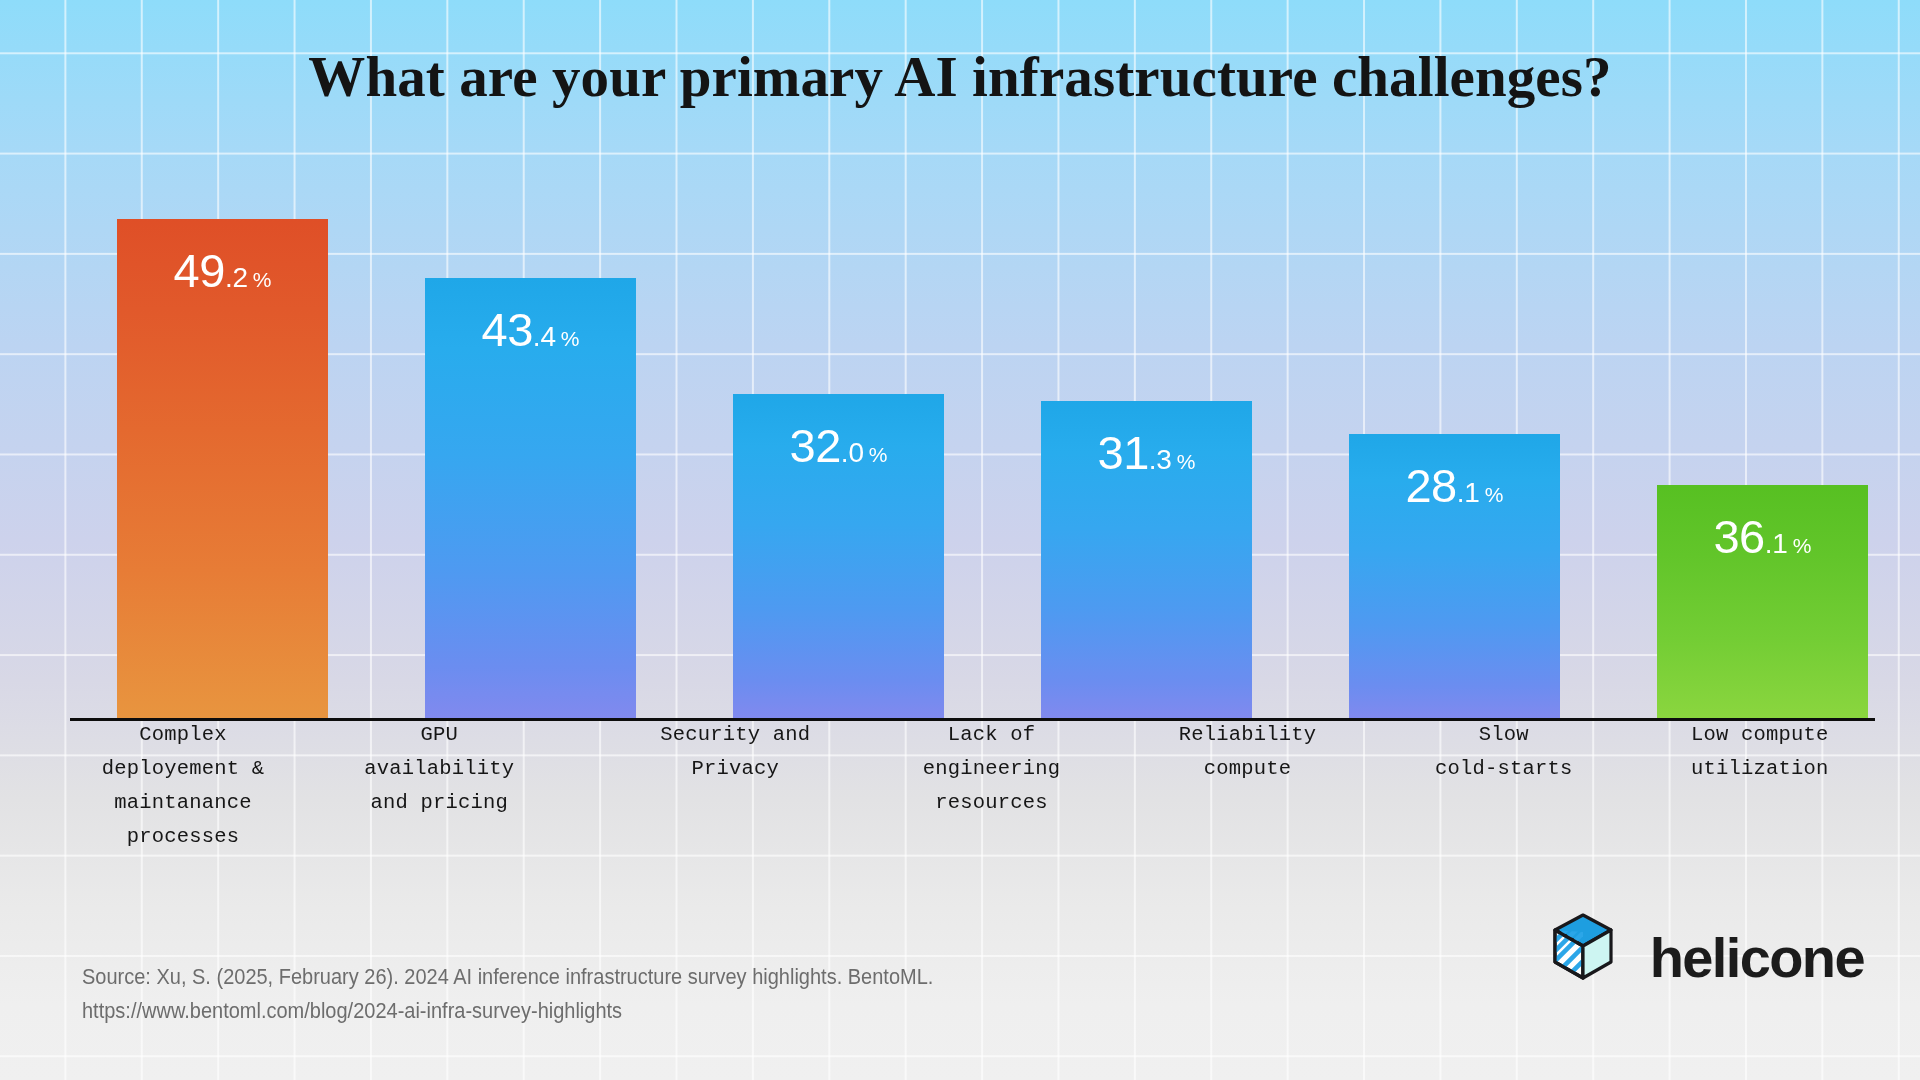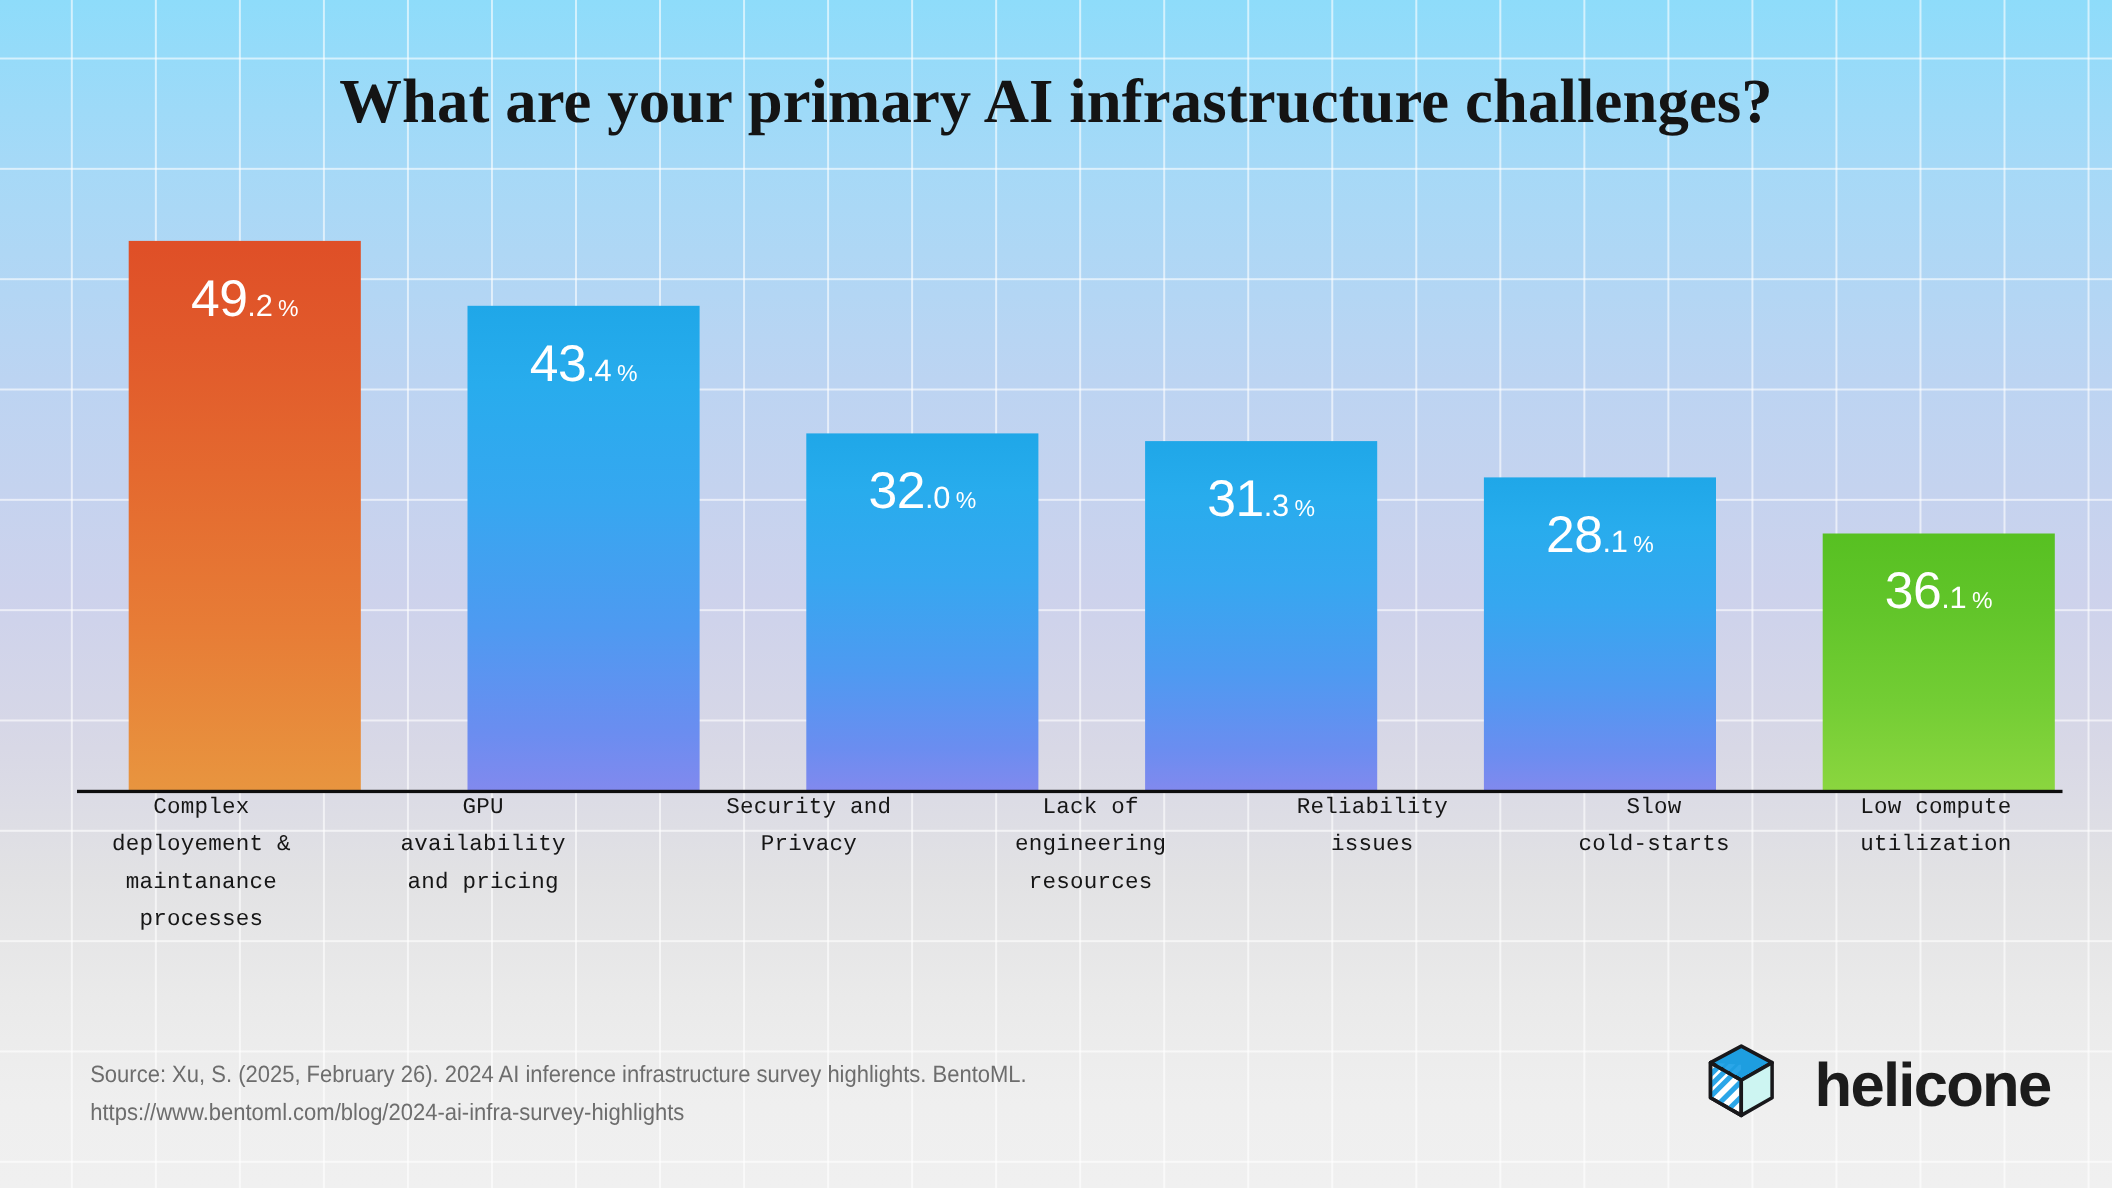--- a/index.html
+++ b/index.html
@@ -27,21 +27,21 @@
     background-image:
       linear-gradient(to right, rgba(255,255,255,.60) 1.5px, transparent 1.5px),
       linear-gradient(to bottom, rgba(255,255,255,.60) 1.5px, transparent 1.5px);
     background-size:76.4px 100.3px;
     background-position:-12px -48px;
     pointer-events:none;
   }
 
   
   #title{
-    position:absolute;left:0;right:0;top:60px;
+    position:absolute;left:0;right:0;top:44px;
     text-align:center;
     font-family:"Liberation Serif", serif;
     font-weight:700;
     font-size:57px;
     letter-spacing:.1px;
     color:#141414;
     white-space:nowrap;
   }
 
   
@@ -142,23 +142,23 @@
     font-size:21.5px;
     line-height:34px;
     color:#6d6d6d;
     transform:scaleX(.93);
     transform-origin:left top;
     white-space:pre-line;
   }
   #brand{
     position:absolute;
     right:56px;
-    top:948px;
-    display:flex;
-    align-items:center;
+    top:912px;
+    display:flex;
+    align-items:flex-end;
     gap:36px;
   }
   #brandname{
     font-family:"Liberation Sans", sans-serif;
     font-weight:700;
     font-size:56px;
     letter-spacing:-1.6px;
     color:#1c1c1c;
     line-height:1;
   }
@@ -216,21 +216,21 @@
 processes</div>
       <div class="cat" style="width: 12.0571%;">GPU
 availability
 and pricing</div>
       <div class="cat" style="width: 12.0571%; padding-left: 40px;">Security and
 Privacy</div>
       <div class="cat" style="width: 12.0571%;">Lack of
 engineering
 resources</div>
       <div class="cat" style="width: 12.0571%;">Reliability
-issues</div>
+compute</div>
       <div class="cat" style="width: 12.0571%;">Slow
 cold-starts</div>
       <div class="cat" style="width: 12.0571%;">Low compute
 utilization</div>
     </div>
 
   <div id="source">Source: Xu, S. (2025, February 26). 2024 AI inference infrastructure survey highlights. BentoML.
 https://www.bentoml.com/blog/2024-ai-infra-survey-highlights</div>
 
   <div id="brand">

